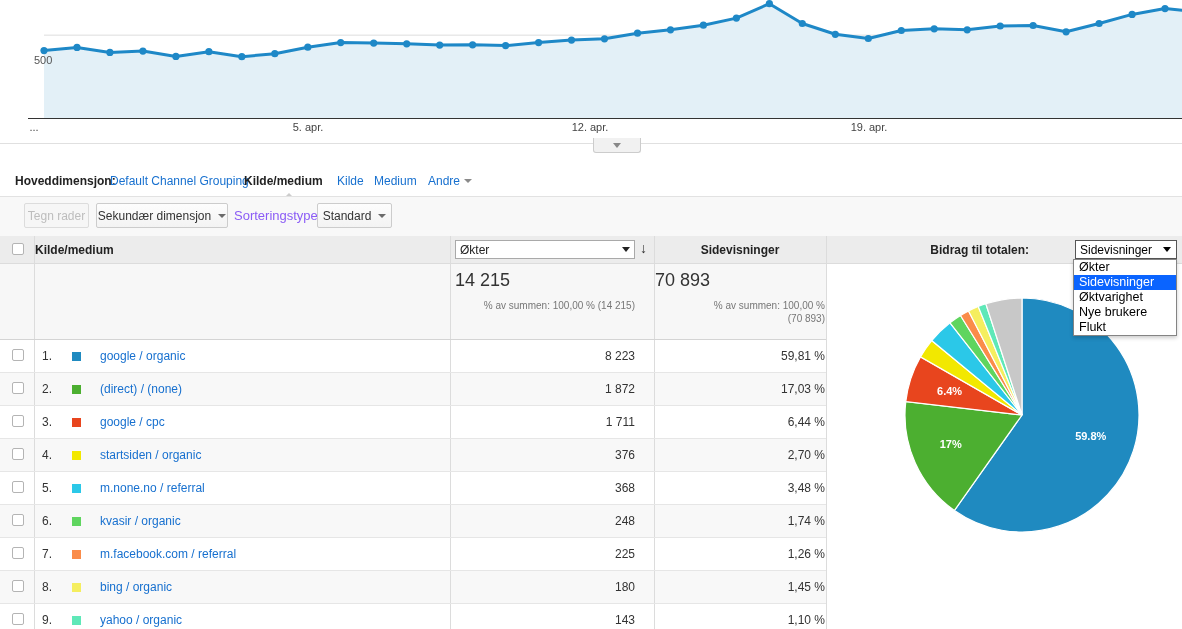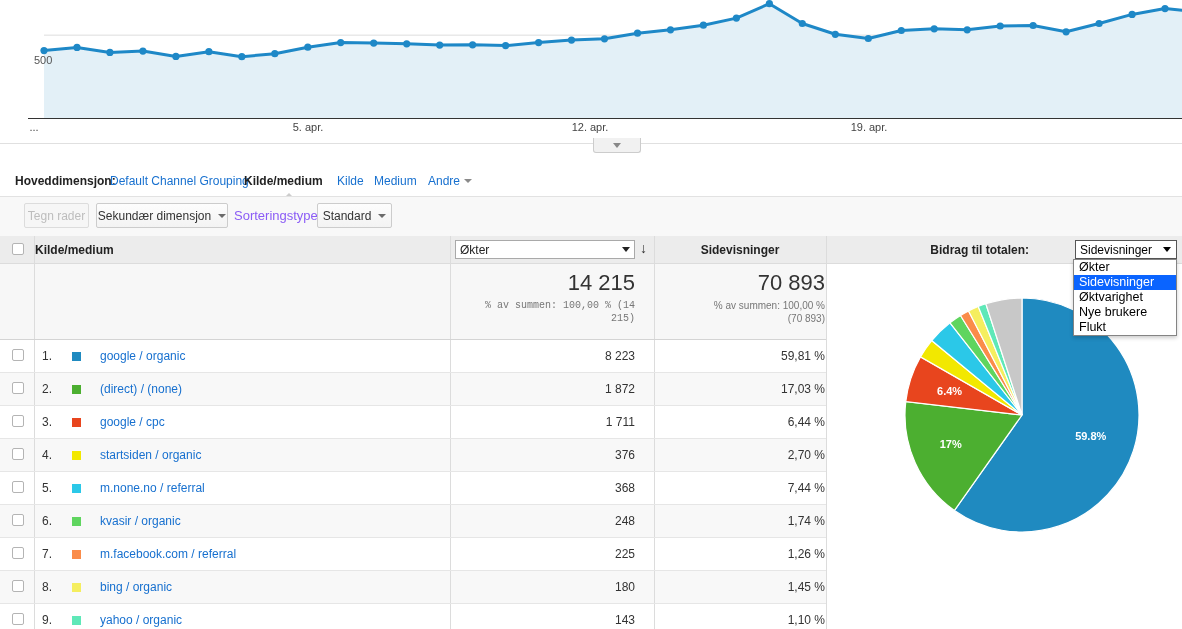--- a/index.html
+++ b/index.html
@@ -114,21 +114,21 @@
     border-left:4px solid transparent;border-right:4px solid transparent;border-top:5px solid #222;
   }
   .sort-arrow{position:absolute;left:640px;top:5px;font-size:14px;color:#333;line-height:1;}
   .th-c2{position:absolute;left:655px;width:170px;top:7px;text-align:center;font-weight:bold;font-size:12px;}
 
   .vsep{position:absolute;top:0;width:1px;background:#dcdcdc;}
 
   .totals{
     position:relative;height:75px;background:#f7f7f7;border-bottom:1px solid #d4d4d4;
   }
-  .tot-num{position:absolute;top:6px;font-size:22px;color:#333;text-align:right;}
+  .tot-num{position:absolute;top:6px;font-size:18px;color:#333;}
   .tot-sub{position:absolute;font-size:10px;color:#777;text-align:right;line-height:1.25;}
 
   .row{
     position:relative;height:32px;border-bottom:1px solid #e6e6e6;background:#fff;
   }
   .row.alt{background:#f8f8f8;}
   .row .idx{position:absolute;left:42px;top:9px;font-size:12px;color:#333;}
   .row .sw{position:absolute;left:72px;top:12px;width:9px;height:9px;}
   .row .nm{position:absolute;left:100px;top:9px;font-size:12px;color:#1770cf;cursor:pointer;}
   .row .v1{position:absolute;left:455px;width:180px;top:9px;text-align:right;font-size:12px;color:#333;}
@@ -323,21 +323,21 @@
       </div>
       <span class="sort-arrow">↓</span>
       <span class="th-c2">Sidevisninger</span>
       <div class="vsep" style="left:34px;height:27px;"></div>
       <div class="vsep" style="left:450px;height:27px;"></div>
       <div class="vsep" style="left:654px;height:27px;"></div>
     </div>
 
     <div class="totals">
       <div class="tot-num" style="left:455px;width:180px;">14 215</div>
-      <div class="tot-sub" style="left:455px;width:180px;top:36px;font-family:Liberation Mono, monospace;">% av summen: 100,00 % (14 215)</div>
+      <div class="tot-sub" style="left:455px;width:180px;top:36px;">% av summen: 100,00 % (14 215)</div>
       <div class="tot-num" style="left:655px;width:170px;">70 893</div>
       <div class="tot-sub" style="left:655px;width:170px;top:36px;">% av summen: 100,00 %</div>
       <div class="tot-sub" style="left:655px;width:170px;top:49px;">(70 893)</div>
       <div class="vsep" style="left:34px;height:75px;"></div>
       <div class="vsep" style="left:450px;height:75px;"></div>
       <div class="vsep" style="left:654px;height:75px;"></div>
     </div>
 
     <div id="rows-container">
         <div class="row">
@@ -383,21 +383,21 @@
           <div class="vsep" style="left:34px;height:32px;"></div>
           <div class="vsep" style="left:450px;height:32px;"></div>
           <div class="vsep" style="left:654px;height:32px;"></div>
         </div>
         <div class="row">
           <div class="cell-check" style="top:9px;"><span class="chk"></span></div>
           <span class="idx">5.</span>
           <span class="sw" style="background: rgb(43, 200, 232);"></span>
           <span class="nm">m.none.no / referral</span>
           <span class="v1">368</span>
-          <span class="v2">7,44 %</span>
+          <span class="v2">3,48 %</span>
           <div class="vsep" style="left:34px;height:32px;"></div>
           <div class="vsep" style="left:450px;height:32px;"></div>
           <div class="vsep" style="left:654px;height:32px;"></div>
         </div>
         <div class="row alt">
           <div class="cell-check" style="top:9px;"><span class="chk"></span></div>
           <span class="idx">6.</span>
           <span class="sw" style="background: rgb(95, 213, 95);"></span>
           <span class="nm">kvasir / organic</span>
           <span class="v1">248</span>

